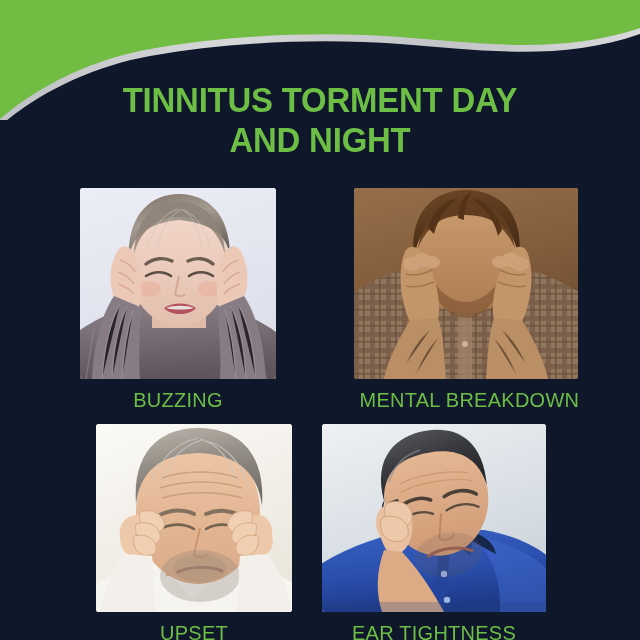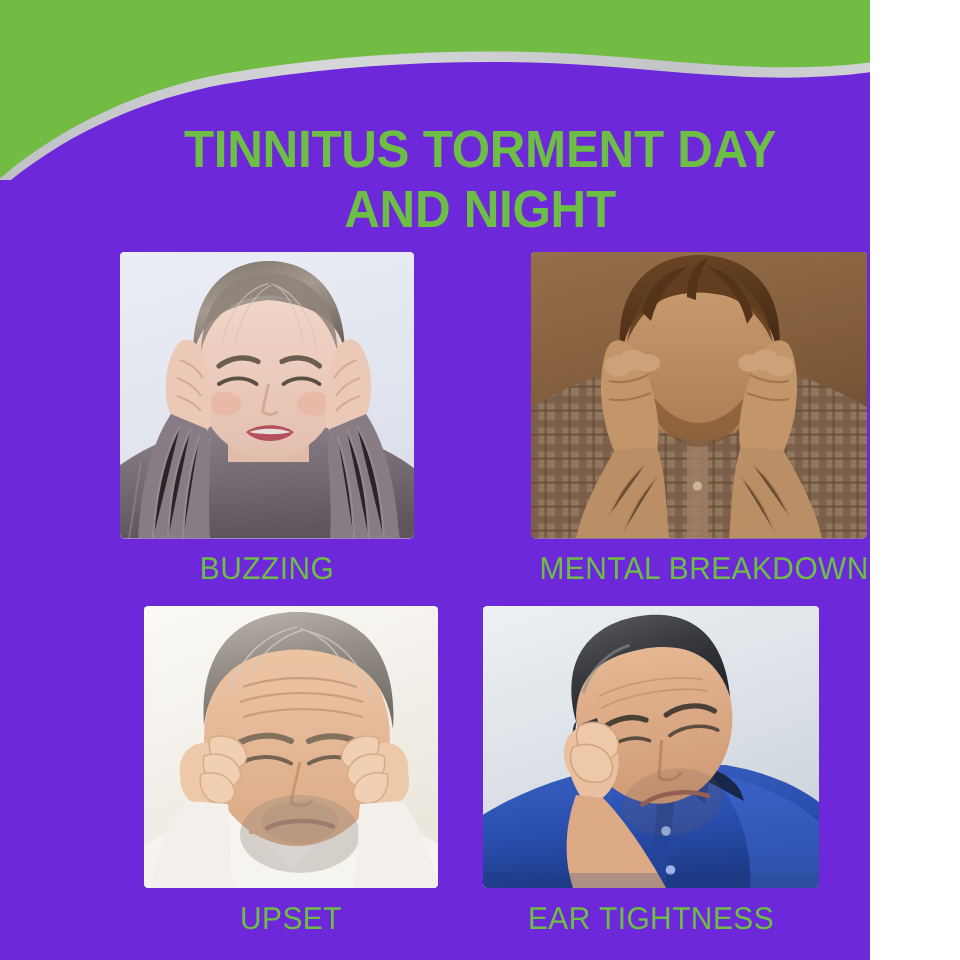--- a/index.html
+++ b/index.html
@@ -9,23 +9,23 @@
   body {
     width: 640px;
     height: 640px;
     background: #ffffff;
     font-family: "Liberation Sans", sans-serif;
     overflow: hidden;
     position: relative;
   }
   #page {
     position: relative;
-    width: 580px;
+    width: 640px;
     height: 640px;
-    background: #6d28d9;
+    background: #0f172a;
     overflow: hidden;
   }
 
   
   .wave-wrap {
     position: absolute;
     left: 0; top: 0;
     width: 640px;
     height: 120px;
     pointer-events: none;
@@ -54,21 +54,21 @@
   .grid {
     position: absolute;
     left: 0;
     top: 168px;
     width: 640px;
   }
   .row {
     position: relative;
     width: 640px;
   }
-  .row-1 { height: 236px; }
+  .row-1 { height: 236px; margin-top: 20px; }
   .row-2 { height: 232px; }
 
   .card {
     position: absolute;
     top: 0;
   }
   .card .photo {
     position: relative;
     overflow: hidden;
     border-radius: 3px;

